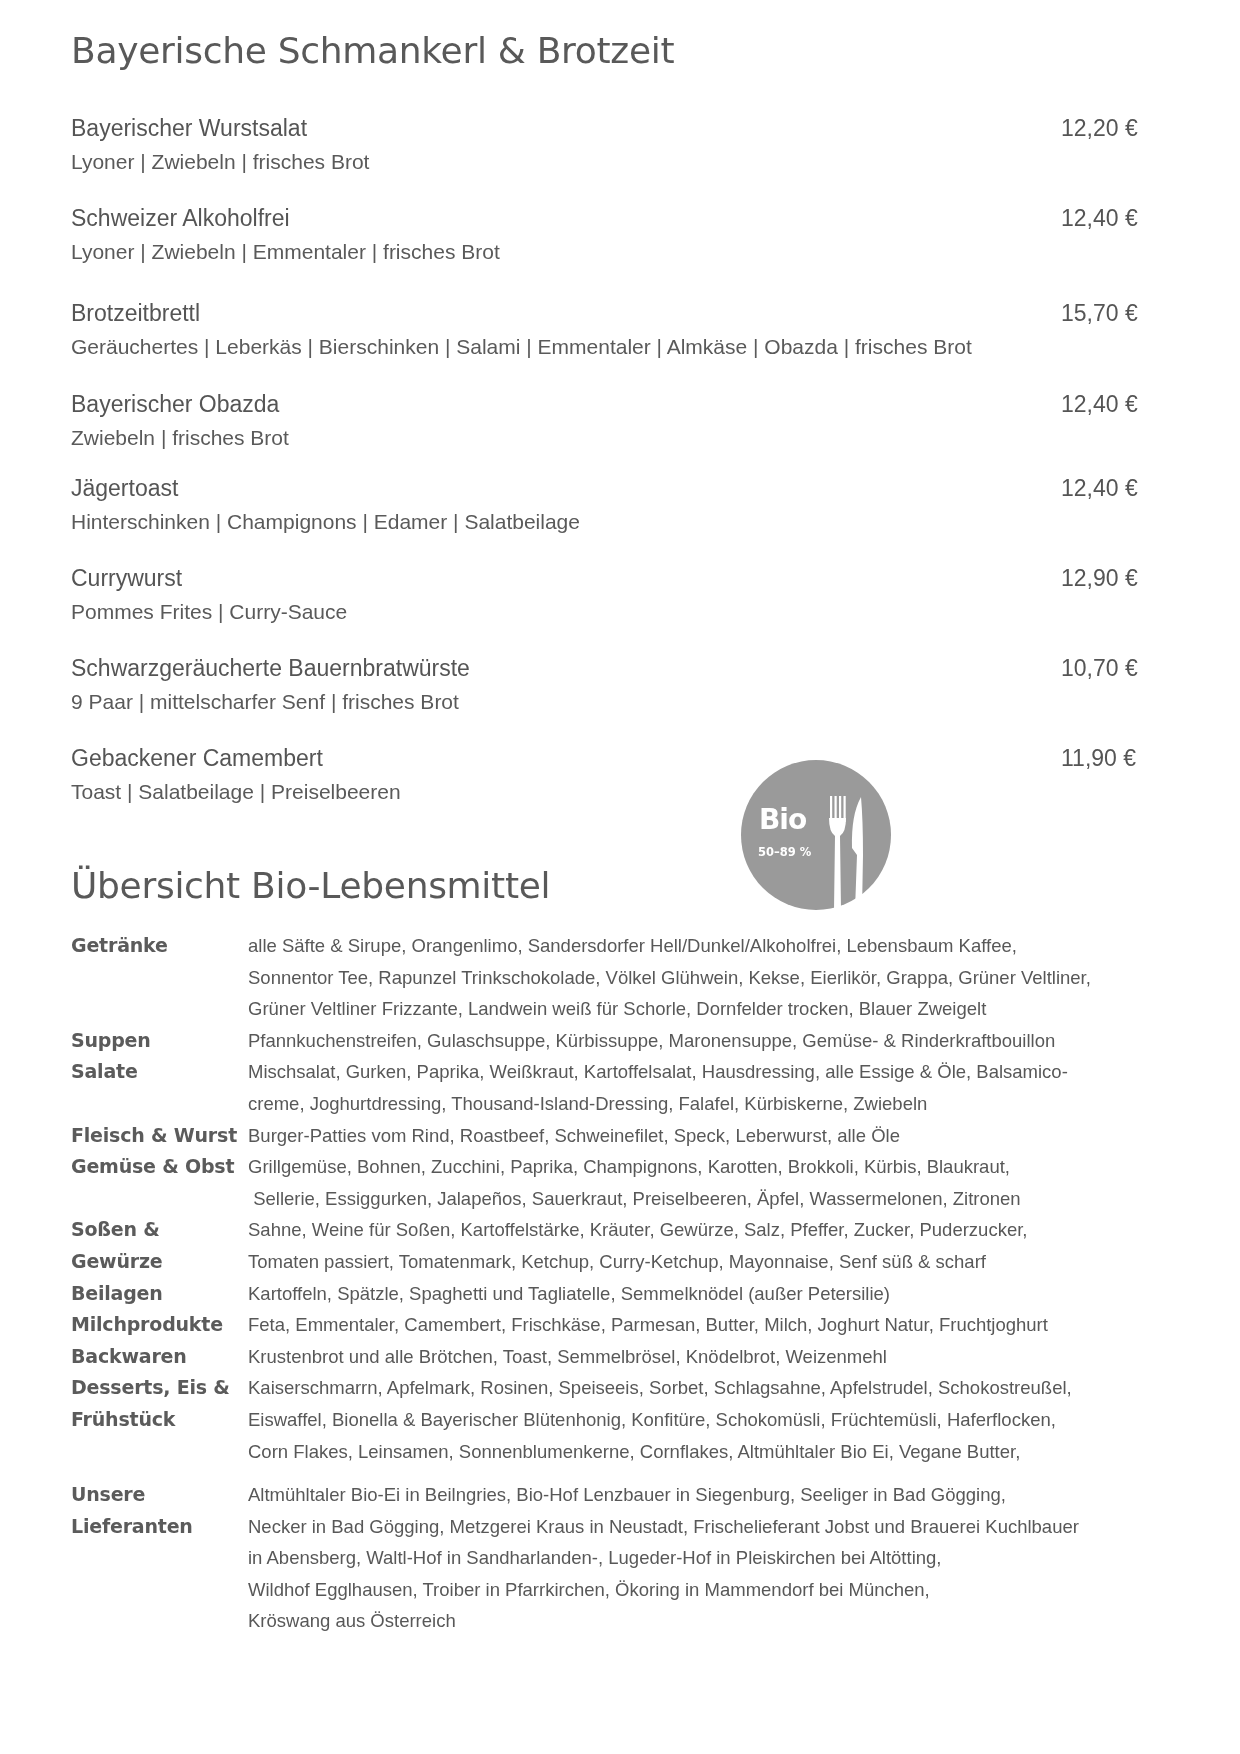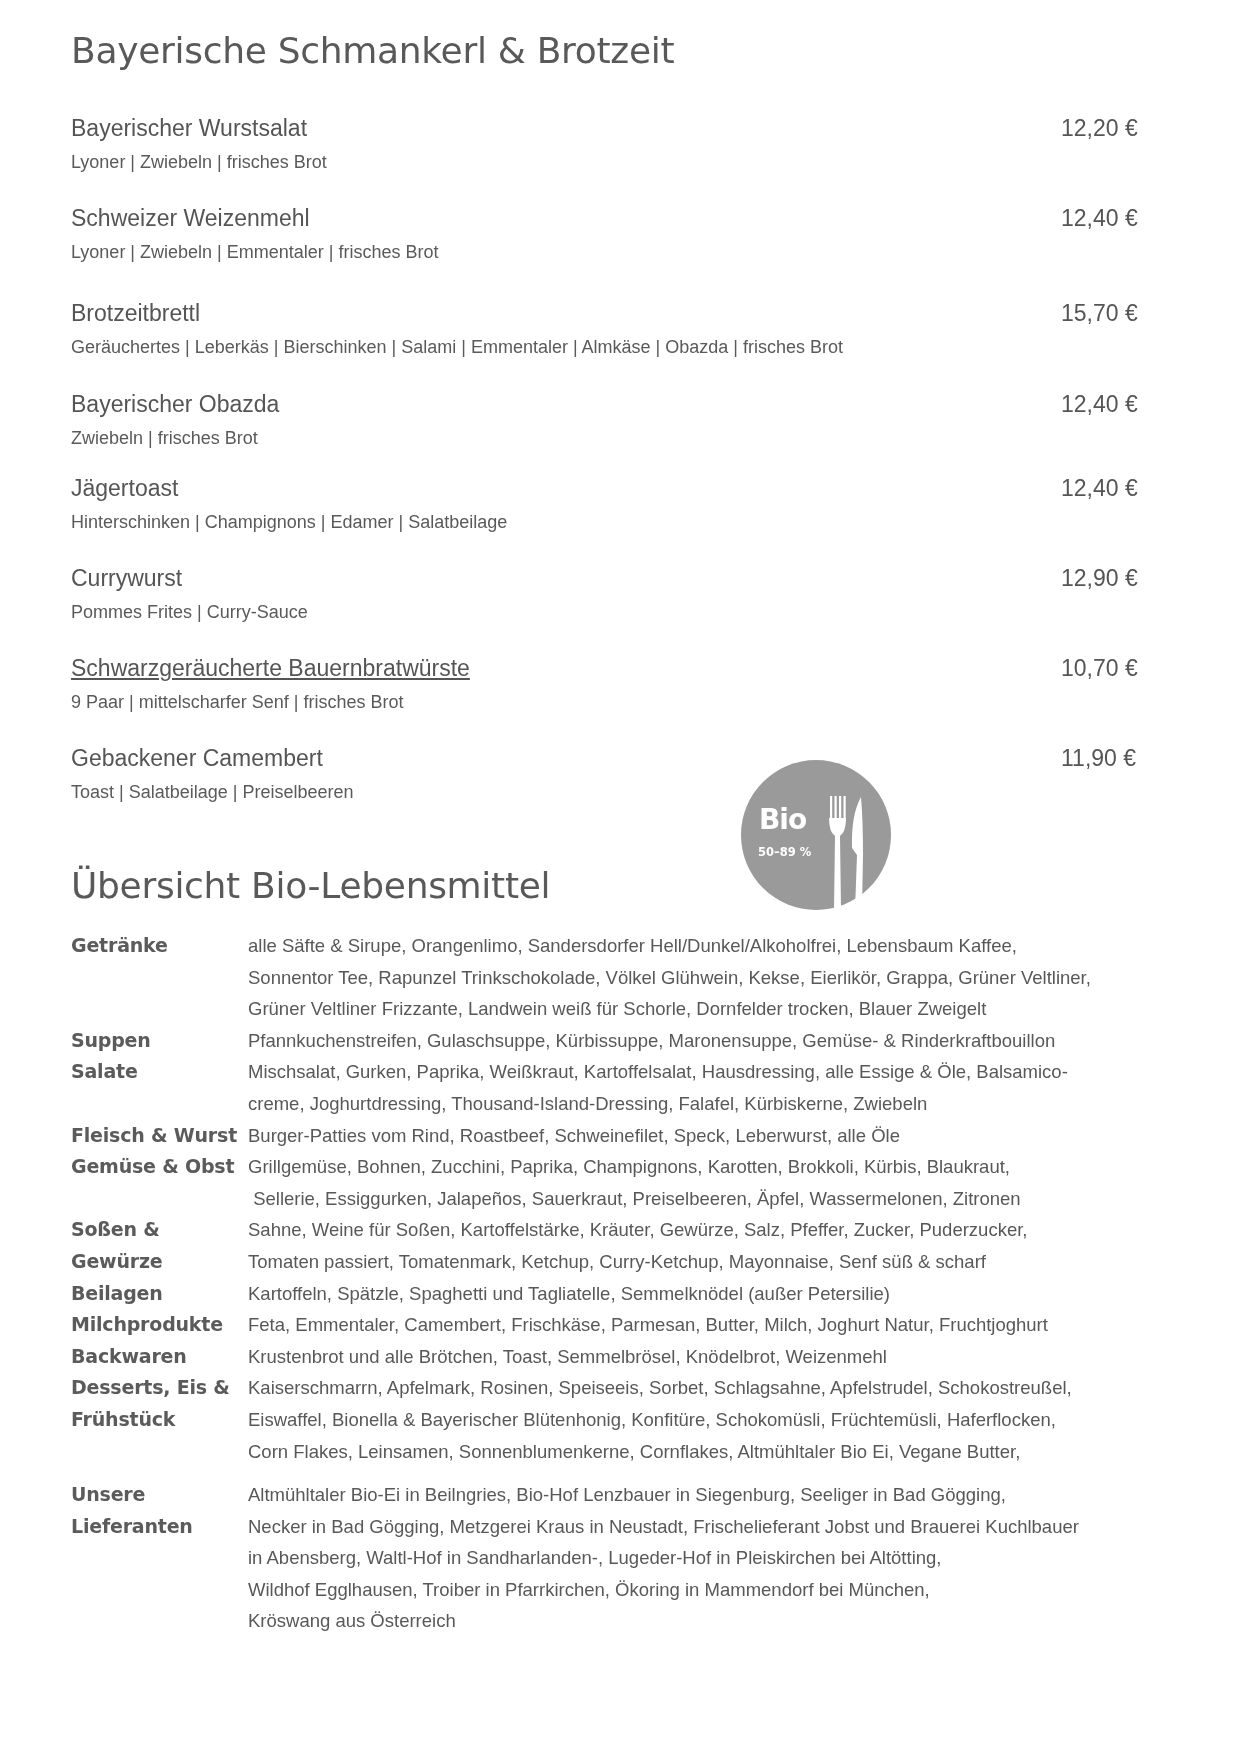--- a/index.html
+++ b/index.html
@@ -1,20 +1,20 @@
 <!DOCTYPE html>
 <html><head>
 <meta charset="utf-8">
 <style>
   html, body { margin: 0; padding: 0; background: #ffffff; }
   body { width: 1240px; height: 1754px; position: relative; overflow: hidden; color: #555555; font-family: "Liberation Sans", "DejaVu Sans", sans-serif; }
   .abs { position: absolute; }
   .h1 { left: 71px; font-size: 36px; line-height: 44px; color: #595959; font-family: "DejaVu Sans", sans-serif; letter-spacing: -0.3px; white-space: nowrap; }
   .item-name { left: 71px; font-size: 23px; line-height: 30px; color: #555; white-space: nowrap; }
-  .item-desc { left: 71px; font-size: 18px; line-height: 26px; color: #5a5a5a; white-space: nowrap; }
+  .item-desc { left: 71px; font-size: 21px; line-height: 26px; color: #5a5a5a; white-space: nowrap; }
   .item-price { left: 1061px; font-size: 23px; line-height: 30px; color: #555; white-space: nowrap; }
   .bio-table { left: 71px; top: 930px; width: 1120px; }
   .bio-row { display: flex; }
   .bio-label { width: 177px; flex: 0 0 177px; font-family: "DejaVu Sans", sans-serif; font-weight: bold; font-size: 19px; line-height: 31.6px; color: #5b5b5b; letter-spacing: -0.2px; white-space: nowrap; }
   .bio-text { font-size: 18.5px; line-height: 31.6px; color: #585858; }
   .bio-text .ln { display: block; white-space: nowrap; }
   .gap { height: 12px; }
   .bio-badge { left: 741px; top: 760px; width: 150px; height: 150px; border-radius: 50%; background: #9a9a9a; }
   .bio-badge .bio-word { position: absolute; left: 18px; top: 40px; font-family: "DejaVu Sans", sans-serif; font-weight: bold; font-size: 28px; line-height: 40px; color: #fff; letter-spacing: -1px; }
   .bio-badge .bio-pct { position: absolute; left: 17px; top: 85px; font-family: "DejaVu Sans", sans-serif; font-weight: bold; font-size: 11.5px; line-height: 14px; color: #fff; }
@@ -25,21 +25,21 @@
 
 <div class="abs h1" style="top:29px;">Bayerische Schmankerl &amp; Brotzeit</div>
 
 <div>
   <div>
     <div class="abs item-name" style="top:113px;">Bayerischer Wurstsalat</div>
     <div class="abs item-price" style="top:113px;">12,20 €</div>
     <div class="abs item-desc" style="top:149px;">Lyoner | Zwiebeln | frisches Brot</div>
   </div>
   <div>
-    <div class="abs item-name" style="top:203px;">Schweizer Weizenmehl</div>
+    <div class="abs item-name" style="top:203px;">Schweizer Alkoholfrei</div>
     <div class="abs item-price" style="top:203px;">12,40 €</div>
     <div class="abs item-desc" style="top:239px;">Lyoner | Zwiebeln | Emmentaler | frisches Brot</div>
   </div>
   <div>
     <div class="abs item-name" style="top:298px;">Brotzeitbrettl</div>
     <div class="abs item-price" style="top:298px;">15,70 €</div>
     <div class="abs item-desc" style="top:334px;">Geräuchertes | Leberkäs | Bierschinken | Salami | Emmentaler | Almkäse | Obazda | frisches Brot</div>
   </div>
   <div>
     <div class="abs item-name" style="top:389px;">Bayerischer Obazda</div>
@@ -50,21 +50,21 @@
     <div class="abs item-name" style="top:473px;">Jägertoast</div>
     <div class="abs item-price" style="top:473px;">12,40 €</div>
     <div class="abs item-desc" style="top:509px;">Hinterschinken | Champignons | Edamer | Salatbeilage</div>
   </div>
   <div>
     <div class="abs item-name" style="top:563px;">Currywurst</div>
     <div class="abs item-price" style="top:563px;">12,90 €</div>
     <div class="abs item-desc" style="top:599px;">Pommes Frites | Curry-Sauce</div>
   </div>
   <div>
-    <div class="abs item-name" style="top:653px;text-decoration:underline;">Schwarzgeräucherte Bauernbratwürste</div>
+    <div class="abs item-name" style="top:653px;">Schwarzgeräucherte Bauernbratwürste</div>
     <div class="abs item-price" style="top:653px;">10,70 €</div>
     <div class="abs item-desc" style="top:689px;">9 Paar | mittelscharfer Senf | frisches Brot</div>
   </div>
   <div>
     <div class="abs item-name" style="top:743px;">Gebackener Camembert</div>
     <div class="abs item-price" style="top:743px;">11,90 €</div>
     <div class="abs item-desc" style="top:779px;">Toast | Salatbeilage | Preiselbeeren</div>
   </div>
 </div>
 

